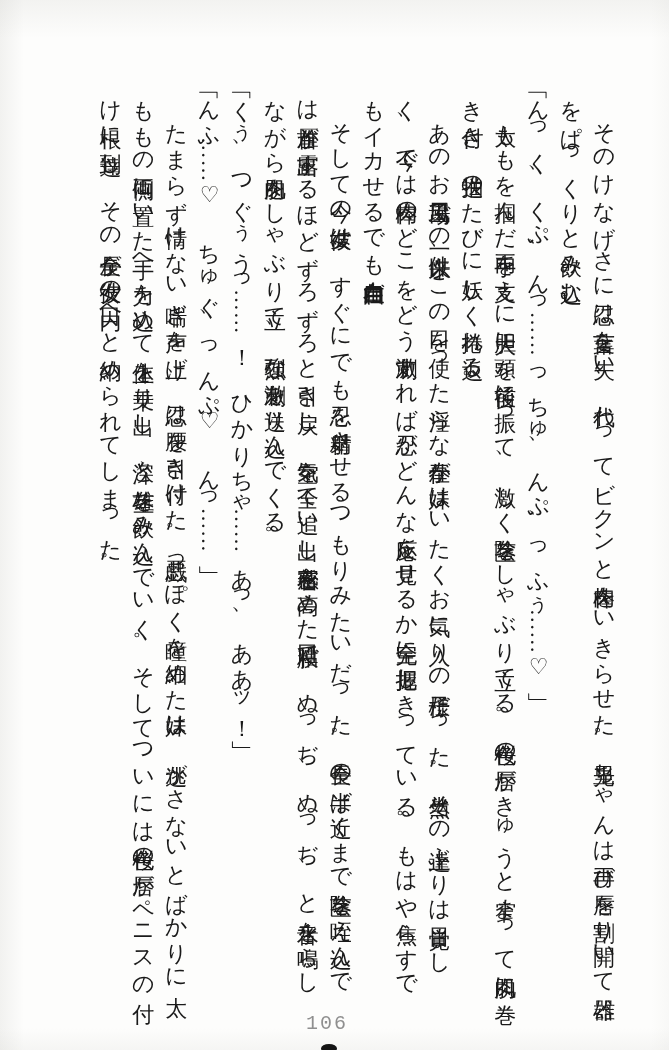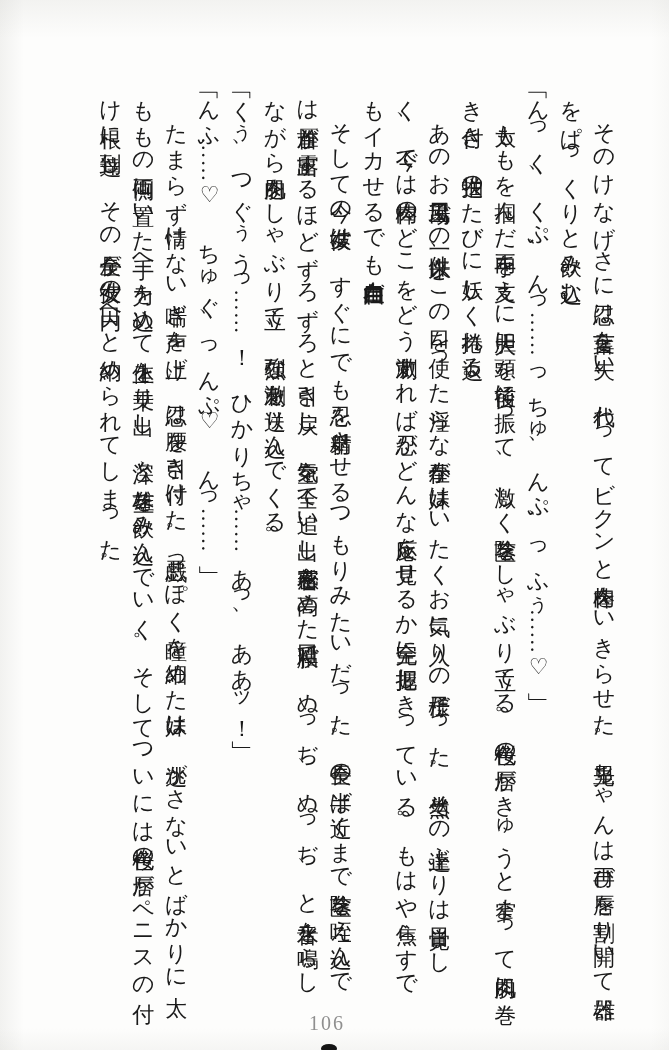--- a/index.html
+++ b/index.html
@@ -42,21 +42,21 @@
   }
   .para.indent {
     text-indent: 22.55px;
   }
   .page-number {
     position: absolute;
     top: 1012px;
     left: 0;
     width: 654px;
     text-align: center;
-    font-family: Liberation Serif, serif;
+    font-family: Liberation Mono, monospace;
     font-size: 20px;
     letter-spacing: 2px;
     color: #8f8f8f;
   }
   .ink-mark {
     position: absolute;
     top: 1044px;
     left: 321px;
     width: 16px;
     height: 9px;

